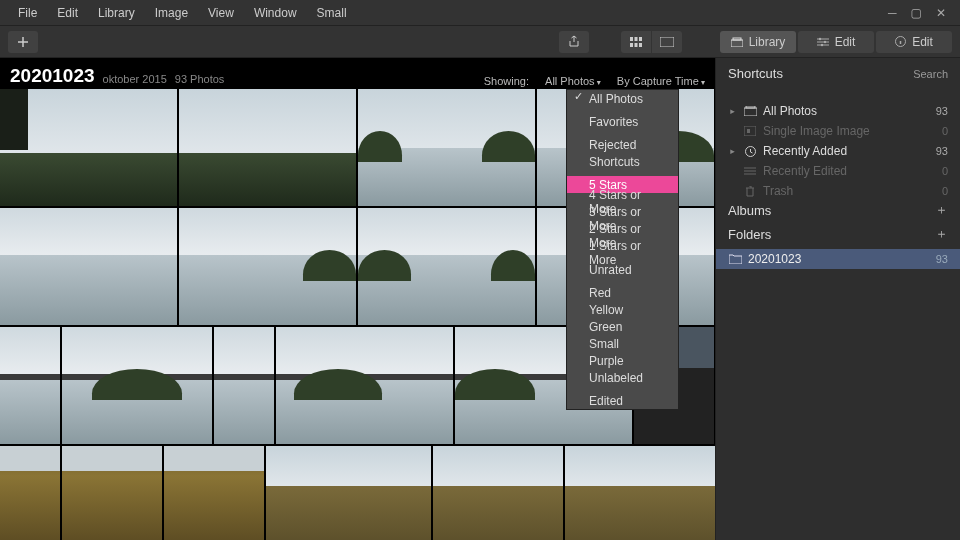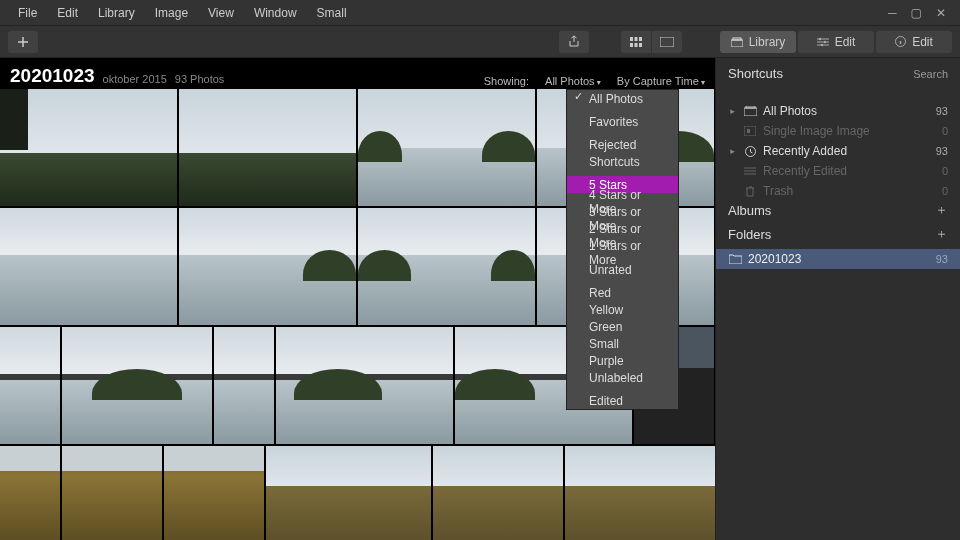--- a/index.html
+++ b/index.html
@@ -35,21 +35,21 @@
 .sky2{height:40%;background:linear-gradient(#cfd9df,#e8ecef)}
 .land{position:absolute;left:0;right:0;bottom:0;height:45%;background:linear-gradient(#3a4a32,#1f2a1b)}
 .water{position:absolute;left:0;right:0;bottom:0;height:50%;background:linear-gradient(#b8c4ca,#8a9aa0)}
 .bush{position:absolute;bottom:38%;height:26%;background:#2f3f28;border-radius:50% 50% 0 0/80% 80% 0 0}
 .fern{position:absolute;left:0;right:0;top:0;bottom:0;background:linear-gradient(#6b5a2a,#8a7435 30%,#5a4a22)}
 .fern:after{content:"";position:absolute;left:0;right:0;top:0;height:25%;background:#c8d0d4}
 .meadow{position:absolute;left:0;right:0;bottom:0;height:60%;background:linear-gradient(#7a6a3a,#5a4e2a)}
 .darktree{position:absolute;left:0;width:16%;top:0;bottom:48%;background:#1a1f18}
 .dropdown{position:absolute;right:36px;top:31px;width:113px;background:#4a4a4a;border:1px solid #222;z-index:10;font-size:12px;color:#ddd}
 .dropdown .it{height:17px;padding:0 8px 0 22px;display:flex;align-items:center;position:relative;cursor:default}
-.dropdown .it.hl{background:#a21caf;color:#fff}
+.dropdown .it.hl{background:#ec4899;color:#fff}
 .dropdown .sep{height:6px}
 .dropdown .chk:before{content:"✓";position:absolute;left:7px;top:0px;color:#ddd;font-size:11px}
 .side{width:245px;background:#2e2e2e;border-left:1px solid #222;padding:8px 12px;overflow:hidden}
 .shd{display:flex;justify-content:space-between;align-items:center;color:#ddd;font-size:13px;margin-bottom:20px}
 .shd .sel{color:#999;font-size:11px}
 .srow{display:flex;align-items:center;height:20px;font-size:12px;color:#ddd;gap:6px}
 .srow.dim{color:#666}
 .srow .cnt{margin-left:auto;color:#aaa;font-size:11px}
 .srow.dim .cnt{color:#666}
 .tri{width:9px;text-align:center;color:#888;font-size:9px}

